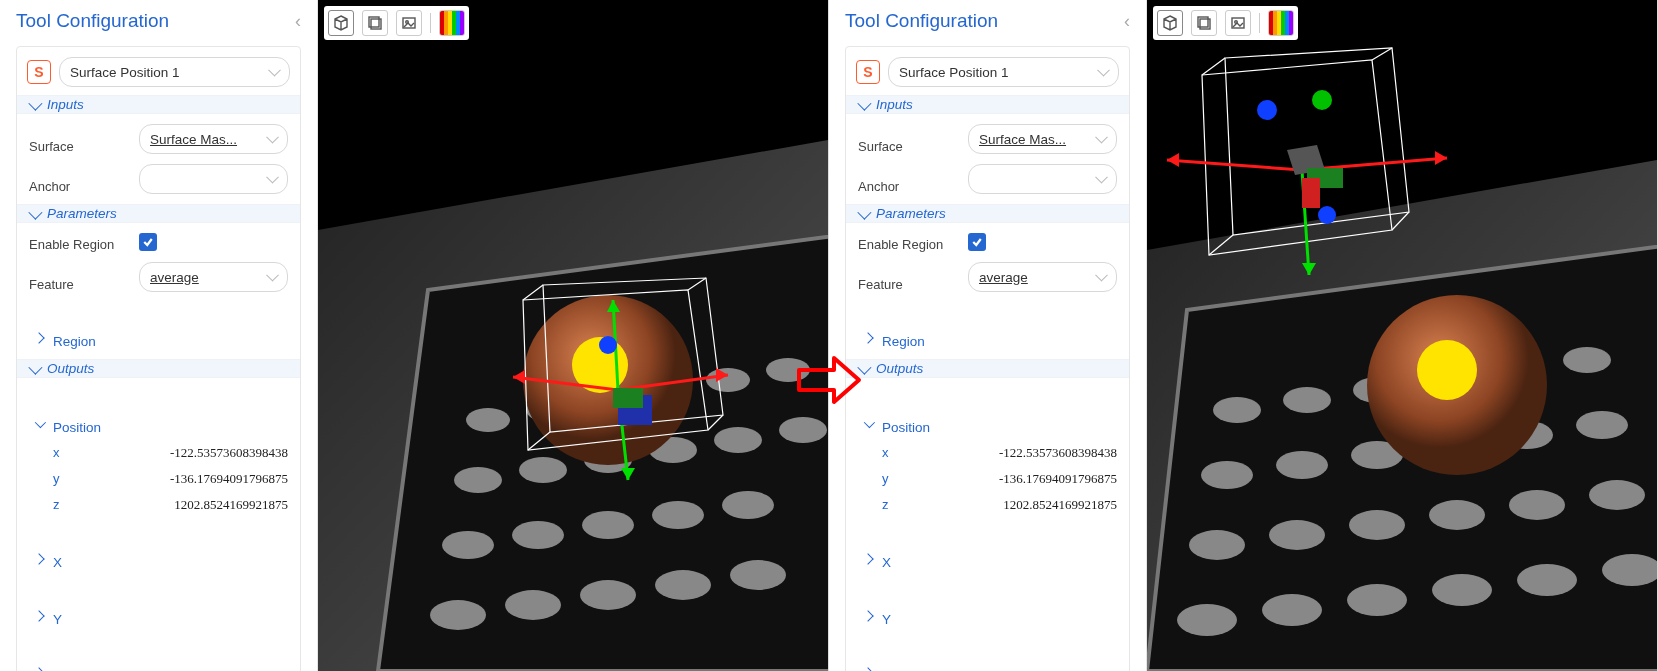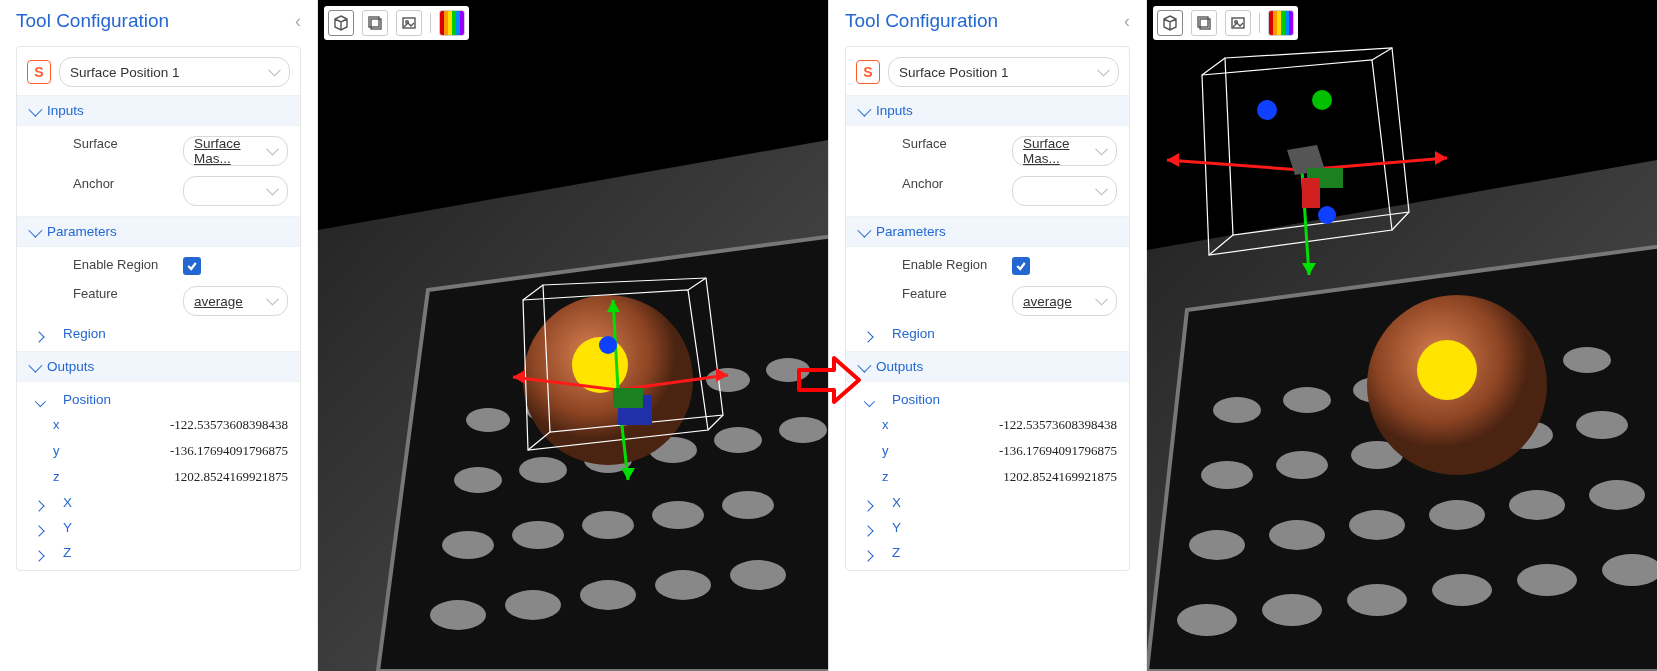--- a/index.html
+++ b/index.html
@@ -7,29 +7,29 @@
   .half { flex: 1; display: flex; border-right: 1px solid #ddd; position: relative; }
   .panel { width: 318px; background: #fff; border-right: 1px solid #e5e5e5; display: flex; flex-direction: column; }
   .panel-header { display: flex; justify-content: space-between; align-items: center; padding: 10px 16px 14px 16px; }
   .panel-header .title { color: #2467d1; font-size: 19px; font-weight: 500; }
   .panel-header .caret { color: #aaa; font-size: 18px; cursor: pointer; }
   .card { margin: 0 16px 10px 16px; border: 1px solid #e6e6e6; border-radius: 4px; background: #fff; }
   .tool-row { display: flex; align-items: center; padding: 10px 10px 8px 10px; gap: 8px; }
   .tool-badge { width: 24px; height: 24px; border: 1.5px solid #ff5b2e; border-radius: 4px; color: #ff5b2e; display: flex; align-items: center; justify-content: center; font-size: 14px; font-weight: 600; }
   .tool-select { flex: 1; height: 30px; border: 1px solid #d8d8d8; border-radius: 13px; padding: 0 24px 0 10px; font-size: 13.5px; color: #333; position: relative; display: flex; align-items: center; background: #fff; cursor: pointer; }
   .tool-select::after { content: ""; position: absolute; right: 10px; top: 50%; width: 8px; height: 8px; border-right: 1.5px solid #bbb; border-bottom: 1.5px solid #bbb; transform: translateY(-70%) rotate(45deg); }
-  .sect-head { background: #f1f6fd; color: #2467d1; font-size: 13.5px; padding: 7px 12px; border-top: 1px solid #eef2f7; border-bottom: 1px solid #eef2f7; display: flex; align-items: center; gap: 8px; cursor: pointer; }
+  .sect-head { background: #f1f6fd; color: #2467d1; font-size: 13.5px; padding: 1px 12px; border-top: 1px solid #eef2f7; border-bottom: 1px solid #eef2f7; display: flex; align-items: center; gap: 8px; cursor: pointer; font-style: italic; }
   .sect-head .chev { width: 10px; height: 10px; border-right: 1.5px solid #2467d1; border-bottom: 1.5px solid #2467d1; transform: rotate(45deg) translateY(-2px); }
   .sect-body { padding: 10px 12px; display: flex; flex-direction: column; gap: 10px; }
-  .row { display: flex; align-items: flex-start; margin-left: 44px; }
+  .row { display: flex; align-items: flex-end; }
   .row .lbl { width: 110px; font-size: 13px; color: #444; }
   .row .ctrl { flex: 1; text-decoration: underline; }
   .checkbox { width: 18px; height: 18px; background: #2467d1; border-radius: 3px; display: inline-flex; align-items: center; justify-content: center; cursor: pointer; }
   .checkbox svg { width: 12px; height: 12px; stroke: #fff; stroke-width: 3; fill: none; }
-  .subhead { color: #2467d1; font-size: 13.5px; display: flex; align-items: flex-end; gap: 20px; cursor: pointer; padding-left: 6px; }
+  .subhead { color: #2467d1; font-size: 13.5px; display: flex; align-items: flex-start; gap: 10px; cursor: pointer; padding-left: 6px; margin-top: 32px; }
   .subhead .arr-r { width: 8px; height: 8px; border-top: 1.5px solid #2467d1; border-right: 1.5px solid #2467d1; transform: rotate(45deg); }
   .subhead .arr-d { width: 8px; height: 8px; border-right: 1.5px solid #2467d1; border-bottom: 1.5px solid #2467d1; transform: rotate(45deg) translateY(-2px); }
   .kv { display: flex; font-size: 13px; color: #2467d1; padding-left: 24px; }
   .kv .k { width: 100px; }
   .kv .v { flex: 1; text-align: right; color: #222; font-variant-numeric: tabular-nums; font-family: Liberation Serif, serif; }
   .viewer { flex: 1; position: relative; background: #fff; }
   .viewer-toolbar { position: absolute; top: 6px; left: 6px; display: flex; align-items: center; gap: 8px; background: #fff; padding: 4px; border-radius: 3px; z-index: 5; }
   .tbtn { width: 26px; height: 26px; border: 1px solid #ccc; border-radius: 3px; display: flex; align-items: center; justify-content: center; font-size: 14px; color: #555; cursor: pointer; background: #fff; }
   .tbtn.active { border-color: #888; }
   .tsep { width: 1px; height: 20px; background: #ccc; }

